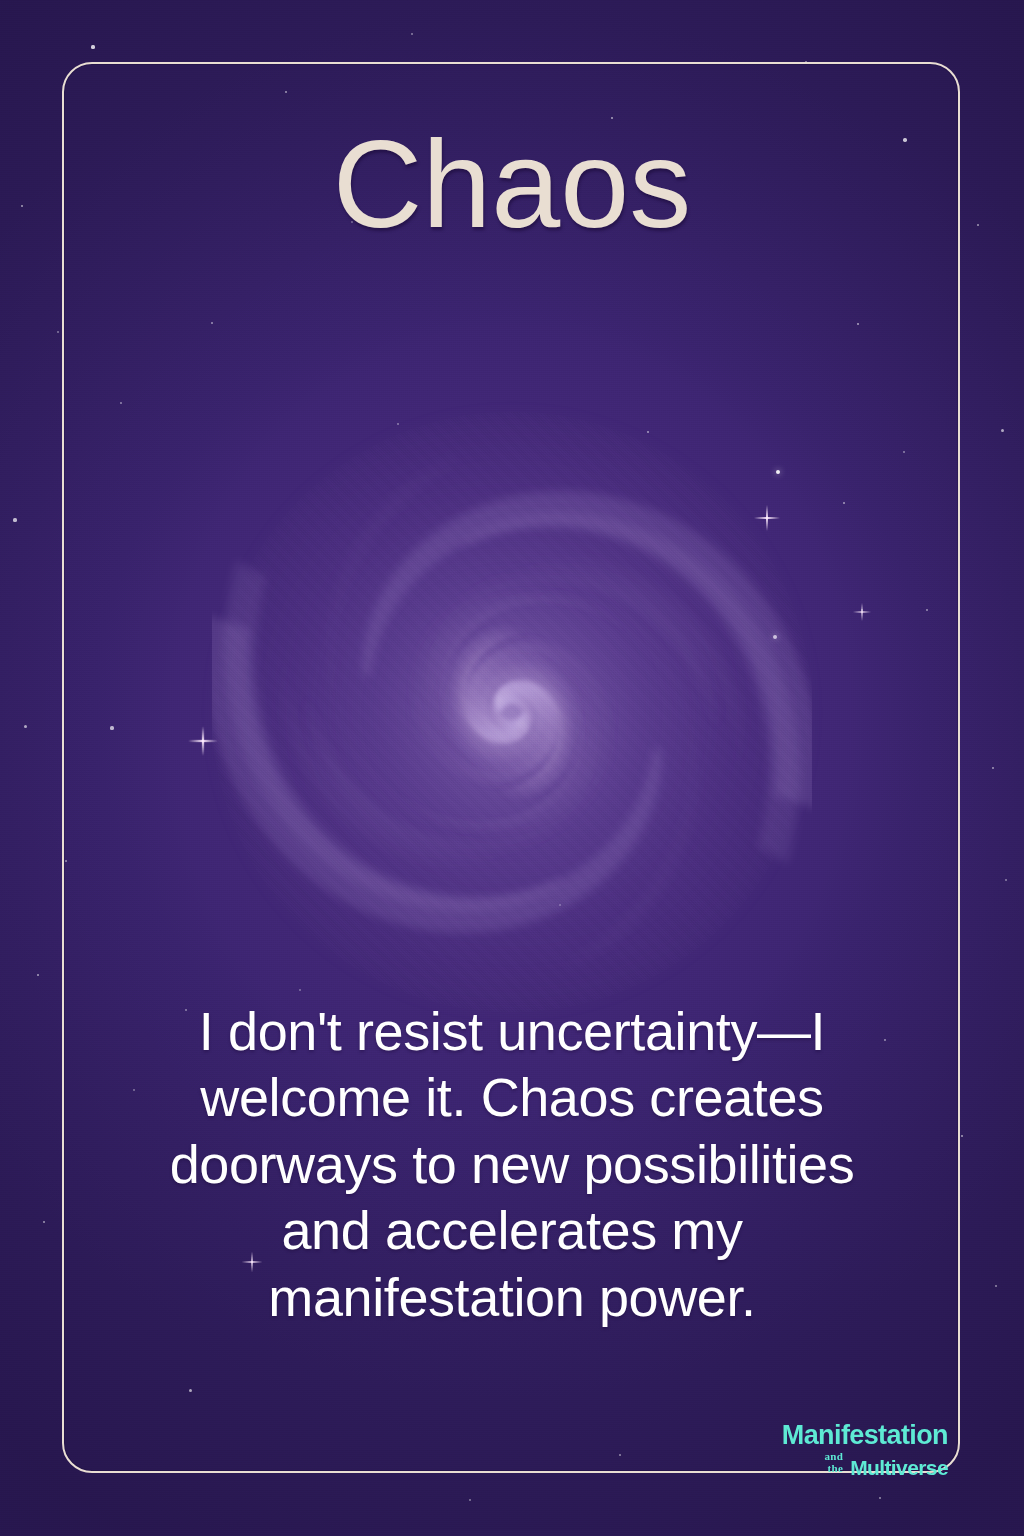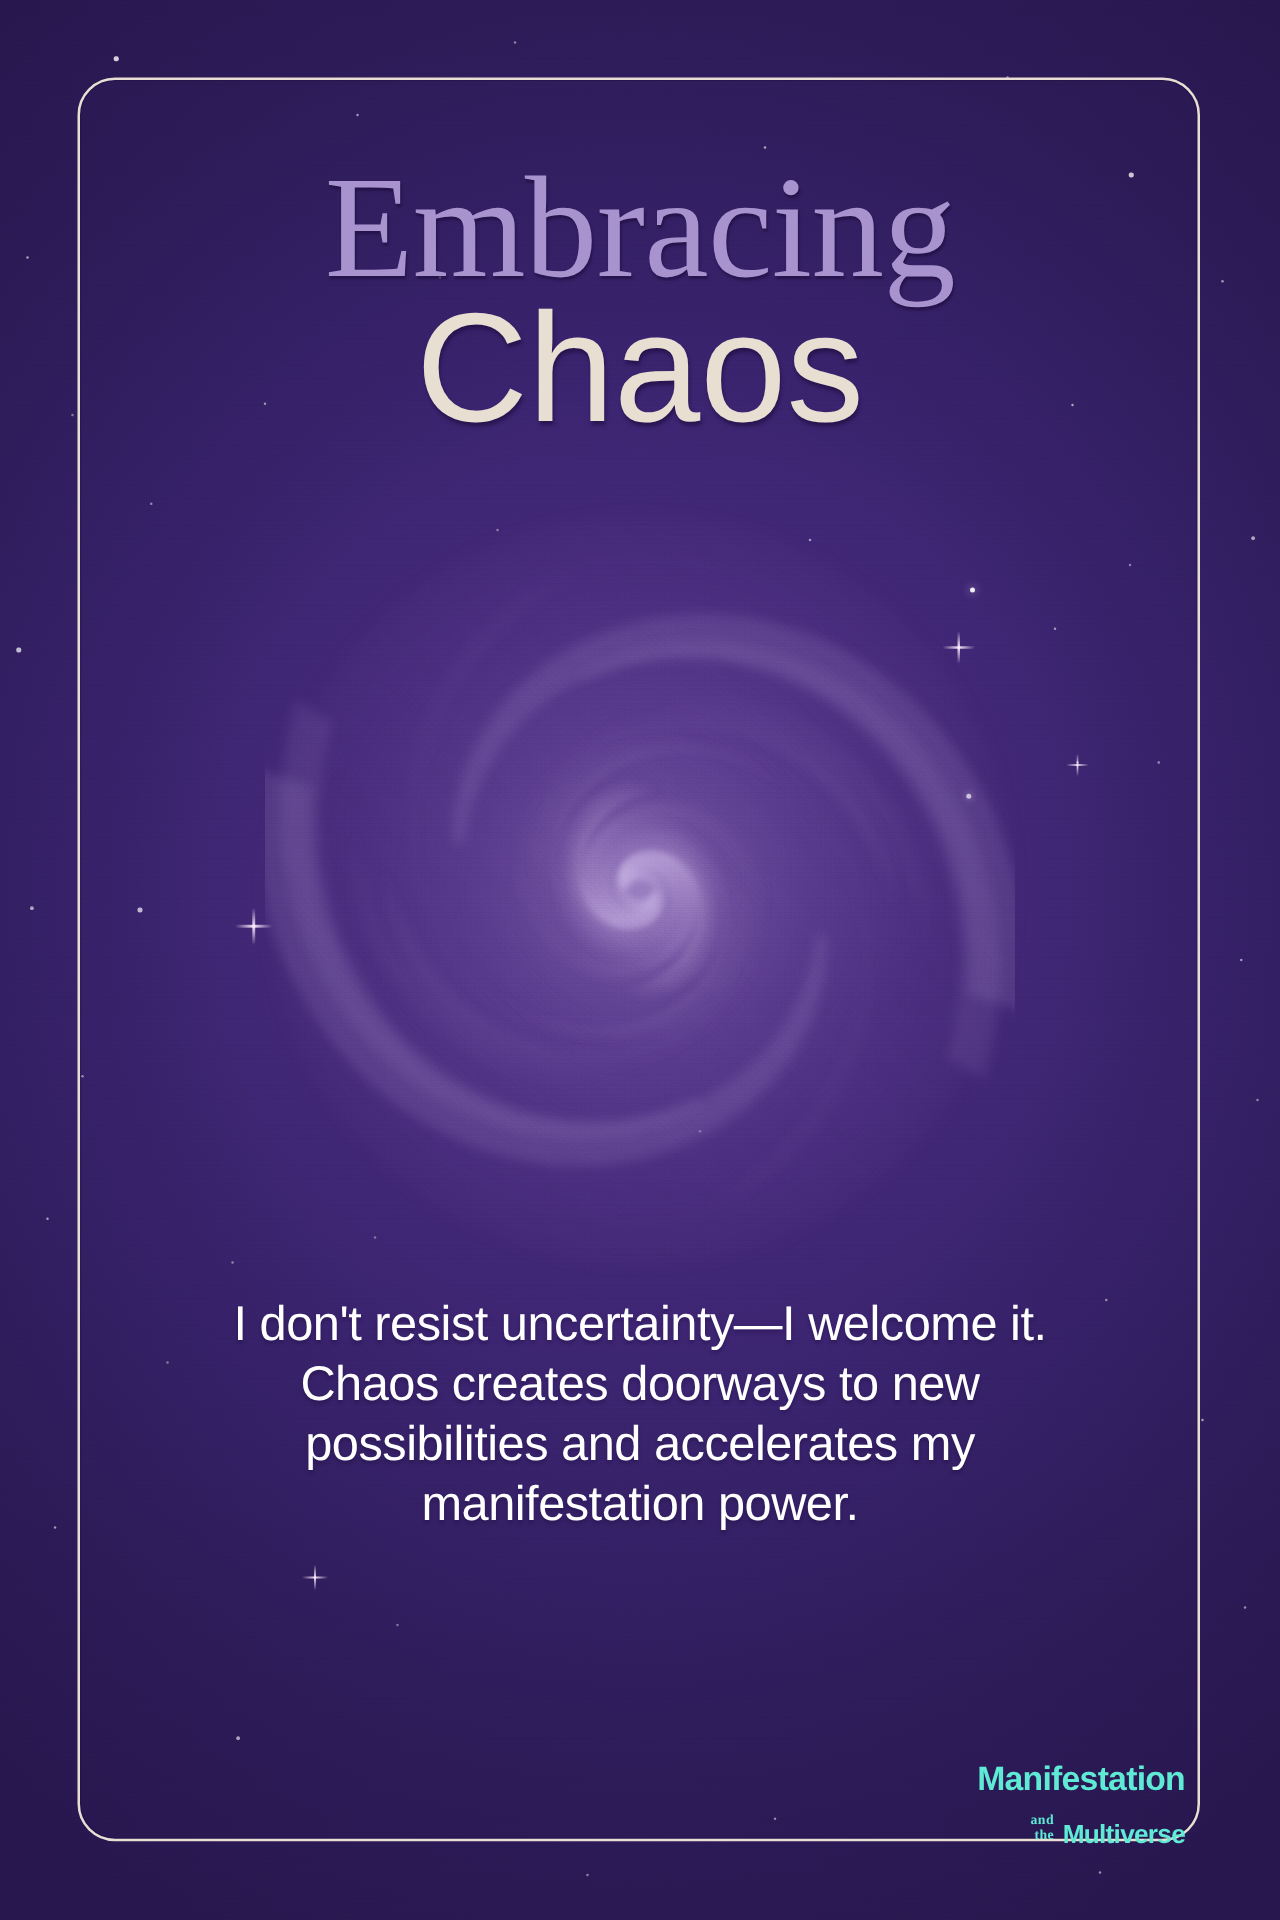--- a/index.html
+++ b/index.html
@@ -122,25 +122,25 @@
     border-radius:50%;
     opacity:.16;
     mix-blend-mode:overlay;
     background-image:repeating-linear-gradient(45deg, rgba(255,255,255,.10) 0 1px, rgba(0,0,0,.10) 1px 2px);
   }
 
   
   .body-copy{
     position:absolute;
     left:140px; right:140px;
-    top:1036px;
+    top:998px;
     text-align:center;
     color:#ffffff;
     font-family:"Liberation Sans", sans-serif;
-    font-size:39px;
+    font-size:54px;
     line-height:1.23;
     font-weight:400;
     letter-spacing:-0.4px;
     text-shadow:0 2px 3px rgba(25,10,55,.35);
   }
 
   
   .logo{
     position:absolute;
     right:76px;
@@ -155,21 +155,21 @@
     font-size:27px;
     font-weight:700;
     letter-spacing:-0.6px;
     text-align:right;
   }
   .logo-row2{
     display:flex;
     align-items:flex-end;
     justify-content:flex-end;
     gap:7px;
-    margin-top:14px;
+    margin-top:2px;
   }
   .logo-andthe{
     font-family:"Liberation Serif", serif;
     font-size:11px;
     font-weight:700;
     line-height:1.08;
     text-align:right;
     letter-spacing:0.3px;
     padding-bottom:3px;
   }
@@ -279,21 +279,20 @@
           <path d="M 347.97 262.52 L 349.97 263.81 L 351.90 265.22 L 353.78 266.73 L 355.61 268.34 L 357.40 270.03 L 359.14 271.81 L 360.83 273.68 L 362.47 275.63 L 364.05 277.67 L 365.56 279.78 L 367.02 281.98 L 368.40 284.25 L 369.71 286.60 L 370.95 289.03 L 372.11 291.52 L 373.19 294.09 L 374.18 296.72 L 375.08 299.42 L 375.89 302.17 L 376.61 304.99 L 377.23 307.86 L 377.74 310.79 L 378.15 313.76 L 378.46 316.78 L 378.65 319.84 L 378.74 322.94 L 378.70 326.08 L 378.55 329.24 L 378.28 332.43 L 377.89 335.65 L 377.38 338.88 L 376.74 342.12 L 375.97 345.38 L 375.07 348.63 L 374.04 351.89 L 372.88 355.14 L 371.59 358.38 L 370.16 361.60 L 368.60 364.80 L 366.91 367.98 L 365.08 371.12 L 363.11 374.23 L 361.01 377.29 L 358.78 380.31 L 356.41 383.27 L 353.90 386.17 L 351.27 389.01 L 348.50 391.78 L 345.61 394.48 L 342.58 397.09 L 339.43 399.61 L 336.15 402.05 L 332.76 404.38 L 329.24 406.61 L 325.60 408.73 L 321.85 410.74 L 317.99 412.63 L 314.03 414.39 L 309.96 416.03 L 305.79 417.53 L 301.52 418.88 L 297.16 420.10 L 292.72 421.16 L 288.19 422.07 L 283.58 422.82 L 278.91 423.40 L 274.16 423.82 L 269.36 424.07 L 264.50 424.14 L 259.59 424.03 L 254.64 423.74 L 249.65 423.26 L 244.63 422.60 L 239.59 421.74 L 234.54 420.68 L 229.47 419.43 L 224.40 417.98 L 219.34 416.33 L 214.29 414.48 L 209.26 412.42 L 204.26 410.16 L 199.29 407.69 L 194.37 405.01 L 189.50 402.13 L 184.69 399.04 L 179.95 395.74 L 175.29 392.23 L 170.71 388.52 L 166.23 384.61 L 161.85 380.49 L 157.58 376.18 L 153.43 371.66 L 149.40 366.95 L 145.51 362.05 L 141.77 356.95 L 138.18 351.67 L 134.75 346.21 L 131.49 340.57 L 128.40 334.76 L 125.51 328.77 L 122.80 322.63 L 120.30 316.33 L 118.00 309.87 L 115.92 303.27 L 114.07 296.53 L 112.44 289.66 L 111.06 282.67 L 109.92 275.56 L 109.03 268.34 L 108.39 261.02 L 108.03 253.60 L 107.93 246.11 L 108.10 238.54 L 108.56 230.91 L 109.30 223.22 L 110.33 215.48 L 111.66 207.71 L 113.28 199.92 L 115.21 192.12 L 117.44 184.31 L 119.98 176.51 L 122.83 168.73 L 126.00 160.98 L 129.48 153.28 L 133.27 145.63 L 137.38 138.05 L 141.81 130.55 L 146.56 123.15 L 151.62 115.85 L 157.00 108.66 L 162.70 101.61 L 168.71 94.70 L 175.02 87.95 L 181.65 81.36 L 188.58 74.96 L 195.81 68.75 L 203.33 62.75 L 211.15 56.97 L 219.25 51.42 L 227.64 46.12 L 236.29 41.08 L 245.22 36.31 L 248.23 50.82 L 239.85 55.51 L 231.72 60.46 L 223.87 65.65 L 216.30 71.05 L 209.01 76.67 L 202.00 82.49 L 195.28 88.50 L 188.85 94.67 L 182.72 101.01 L 176.89 107.50 L 171.36 114.13 L 166.13 120.87 L 161.20 127.73 L 156.58 134.69 L 152.26 141.74 L 148.24 148.86 L 144.52 156.05 L 141.10 163.28 L 137.99 170.56 L 135.17 177.87 L 132.65 185.20 L 130.42 192.53 L 128.47 199.86 L 126.82 207.18 L 125.44 214.47 L 124.35 221.73 L 123.53 228.94 L 122.97 236.11 L 122.68 243.21 L 122.65 250.24 L 122.88 257.19 L 123.35 264.06 L 124.06 270.83 L 125.01 277.50 L 126.18 284.06 L 127.58 290.50 L 129.19 296.82 L 131.02 303.00 L 133.04 309.06 L 135.26 314.97 L 137.66 320.73 L 140.25 326.34 L 143.01 331.80 L 145.93 337.09 L 149.01 342.22 L 152.24 347.18 L 155.61 351.97 L 159.11 356.59 L 162.74 361.02 L 166.49 365.28 L 170.34 369.35 L 174.30 373.24 L 178.36 376.94 L 182.50 380.45 L 186.72 383.78 L 191.01 386.92 L 195.37 389.87 L 199.78 392.62 L 204.25 395.19 L 208.75 397.58 L 213.29 399.77 L 217.85 401.77 L 222.44 403.59 L 227.04 405.23 L 231.65 406.68 L 236.25 407.95 L 240.85 409.04 L 245.44 409.95 L 250.01 410.69 L 254.55 411.26 L 259.07 411.66 L 263.55 411.89 L 267.98 411.96 L 272.37 411.88 L 276.71 411.63 L 280.99 411.23 L 285.20 410.69 L 289.36 410.00 L 293.44 409.17 L 297.44 408.20 L 301.37 407.10 L 305.21 405.87 L 308.97 404.52 L 312.64 403.05 L 316.21 401.47 L 319.69 399.77 L 323.07 397.97 L 326.35 396.07 L 329.52 394.07 L 332.59 391.99 L 335.55 389.81 L 338.40 387.55 L 341.14 385.22 L 343.76 382.82 L 346.28 380.34 L 348.67 377.81 L 350.95 375.22 L 353.11 372.57 L 355.16 369.88 L 357.09 367.14 L 358.89 364.36 L 360.58 361.55 L 362.16 358.71 L 363.61 355.85 L 364.95 352.96 L 366.17 350.06 L 367.27 347.14 L 368.26 344.22 L 369.13 341.29 L 369.89 338.37 L 370.54 335.44 L 371.08 332.53 L 371.51 329.63 L 371.83 326.74 L 372.04 323.87 L 372.16 321.03 L 372.17 318.21 L 372.08 315.42 L 371.89 312.66 L 371.60 309.94 L 371.23 307.25 L 370.76 304.61 L 370.20 302.01 L 369.56 299.46 L 368.84 296.96 L 368.03 294.50 L 367.14 292.11 L 366.19 289.76 L 365.15 287.48 L 364.05 285.26 L 362.88 283.09 L 361.65 280.99 L 360.36 278.95 L 359.01 276.98 L 357.60 275.08 L 356.15 273.24 L 354.64 271.47 L 353.09 269.77 L 351.50 268.14 L 349.88 266.57 L 348.23 265.07 L 346.59 263.60 Z" fill="url(#armFade2)" opacity="0.34" filter="url(#soft2)"></path>
         </g>
     </svg>
     <div class="spiral-core"></div>
     <div class="spiral-grain"></div>
   </div>
 
   <div class="bg-grain"></div>
 
   <div class="title-block">
-    <div class="title-line1">Embracing</div>
     <div class="title-line2">Chaos</div>
   </div>
 
   <div class="body-copy">I don't resist uncertainty—I welcome it. Chaos creates doorways to new possibilities and accelerates my manifestation power.</div>
 
   <div class="frame"></div>
 
   <div class="logo">
     <div class="logo-row1">Manifestation</div>
     <div class="logo-row2">

